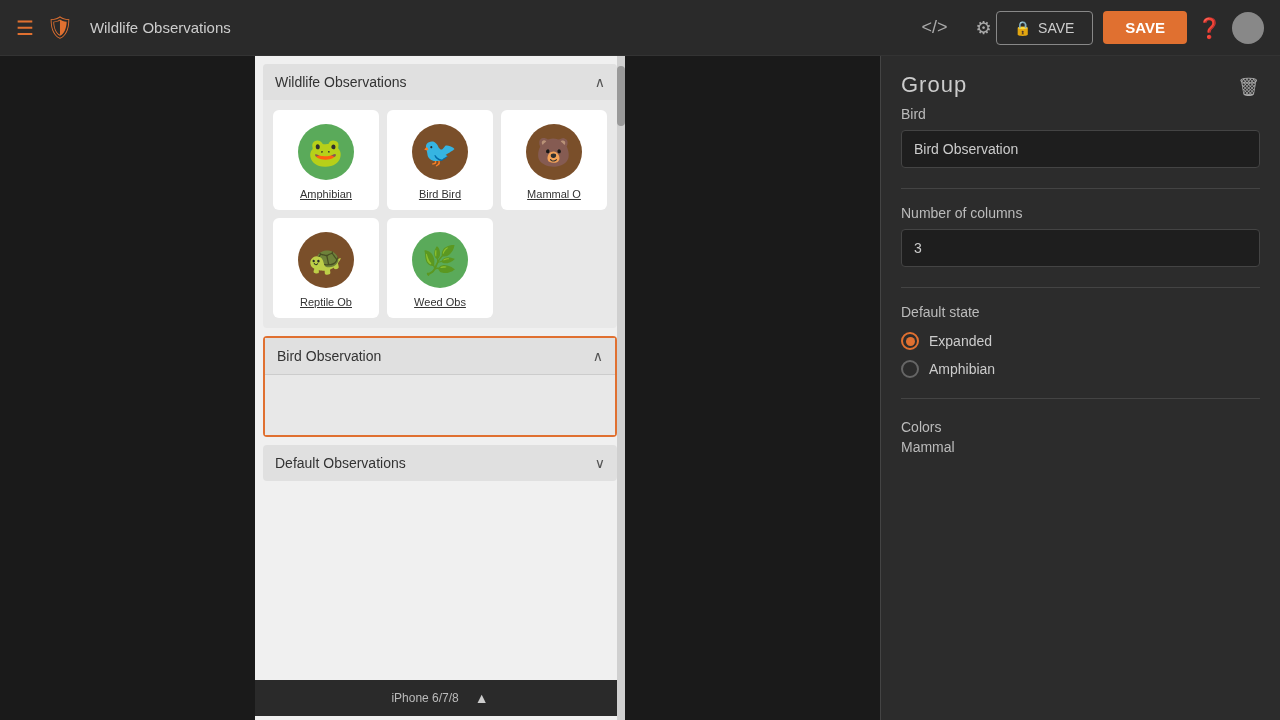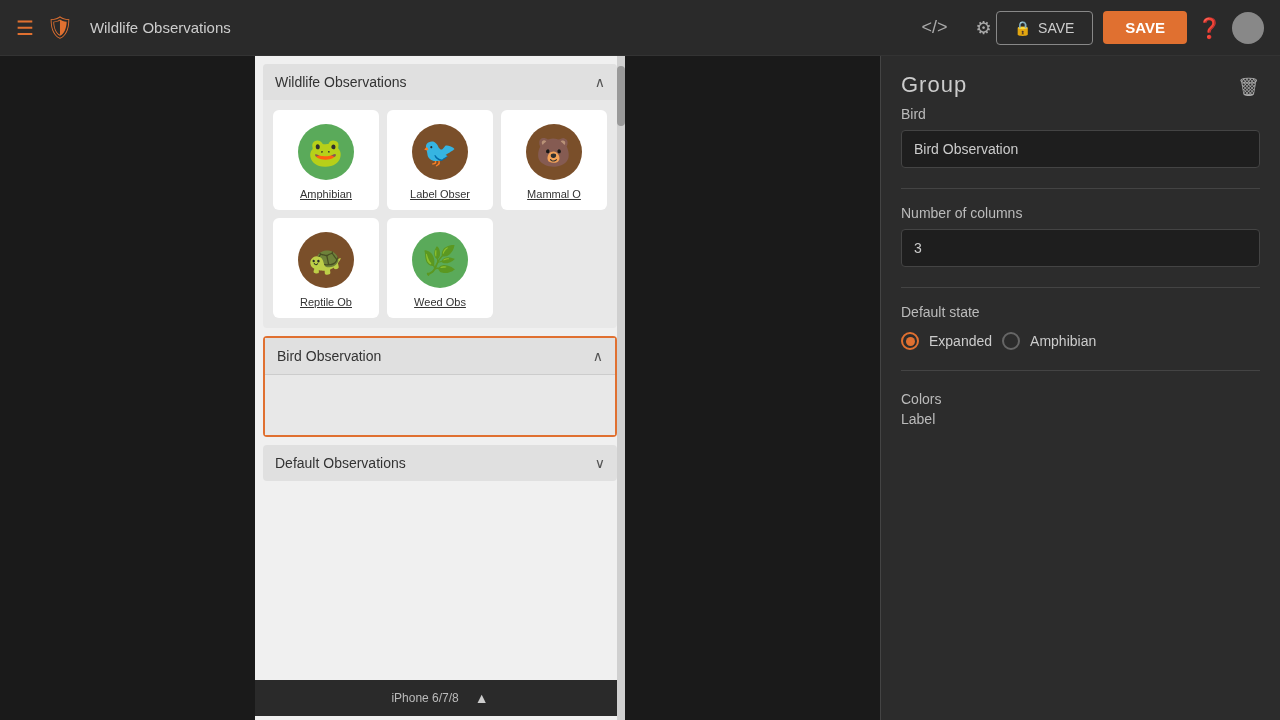--- a/index.html
+++ b/index.html
@@ -286,21 +286,21 @@
     }
 
     .property-section-label {
       color: #bbb;
       font-size: 14px;
       margin-bottom: 12px;
     }
 
     .radio-group {
       display: flex;
-      flex-direction: row;
+      flex-direction: column;
       gap: 10px;
     }
     .radio-item {
       display: flex;
       align-items: center;
       gap: 10px;
       cursor: pointer;
     }
     .radio-circle {
       width: 18px;
@@ -380,21 +380,21 @@
             <span>Wildlife Observations</span>
             <span class="chevron">∧</span>
           </div>
           <div class="grid-items">
             <div class="grid-item">
               <div class="grid-item-icon icon-green">🐸</div>
               <span class="grid-item-label">Amphibian</span>
             </div>
             <div class="grid-item">
               <div class="grid-item-icon icon-brown">🐦</div>
-              <span class="grid-item-label">Label Obser</span>
+              <span class="grid-item-label">Bird Bird</span>
             </div>
             <div class="grid-item">
               <div class="grid-item-icon icon-brown">🐻</div>
               <span class="grid-item-label">Mammal O</span>
             </div>
             <div class="grid-item">
               <div class="grid-item-icon icon-brown">🐢</div>
               <span class="grid-item-label">Reptile Ob</span>
             </div>
             <div class="grid-item">
@@ -465,17 +465,17 @@
           <div class="radio-circle"></div>
           <span class="radio-label">Amphibian</span>
         </div>
       </div>
     </div>
 
     <hr class="divider">
 
     <div class="colors-section">
       <div class="colors-label">Colors</div>
-      <div class="border-label">Label</div>
+      <div class="border-label">Mammal</div>
     </div>
 
   </div>
 </div>
 
 </body></html>

